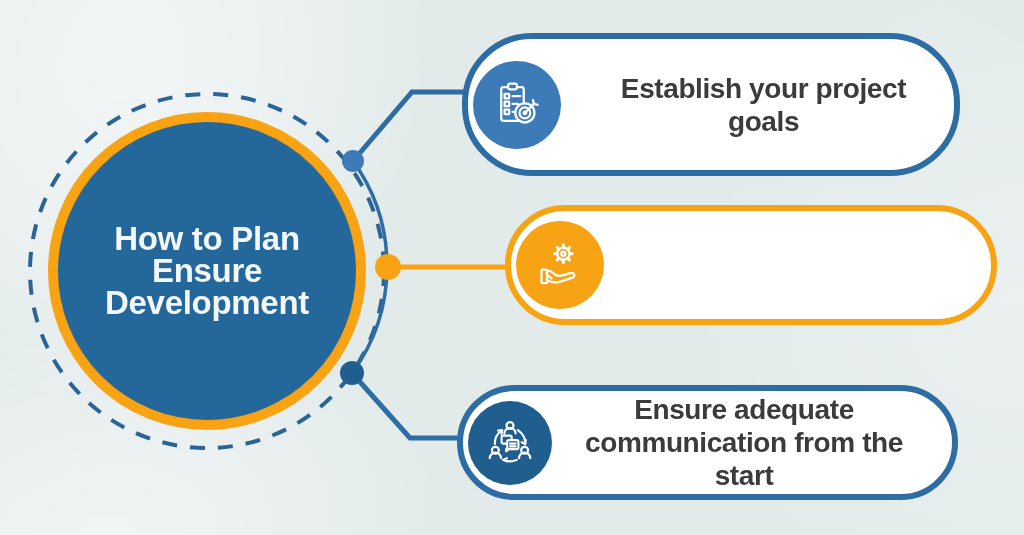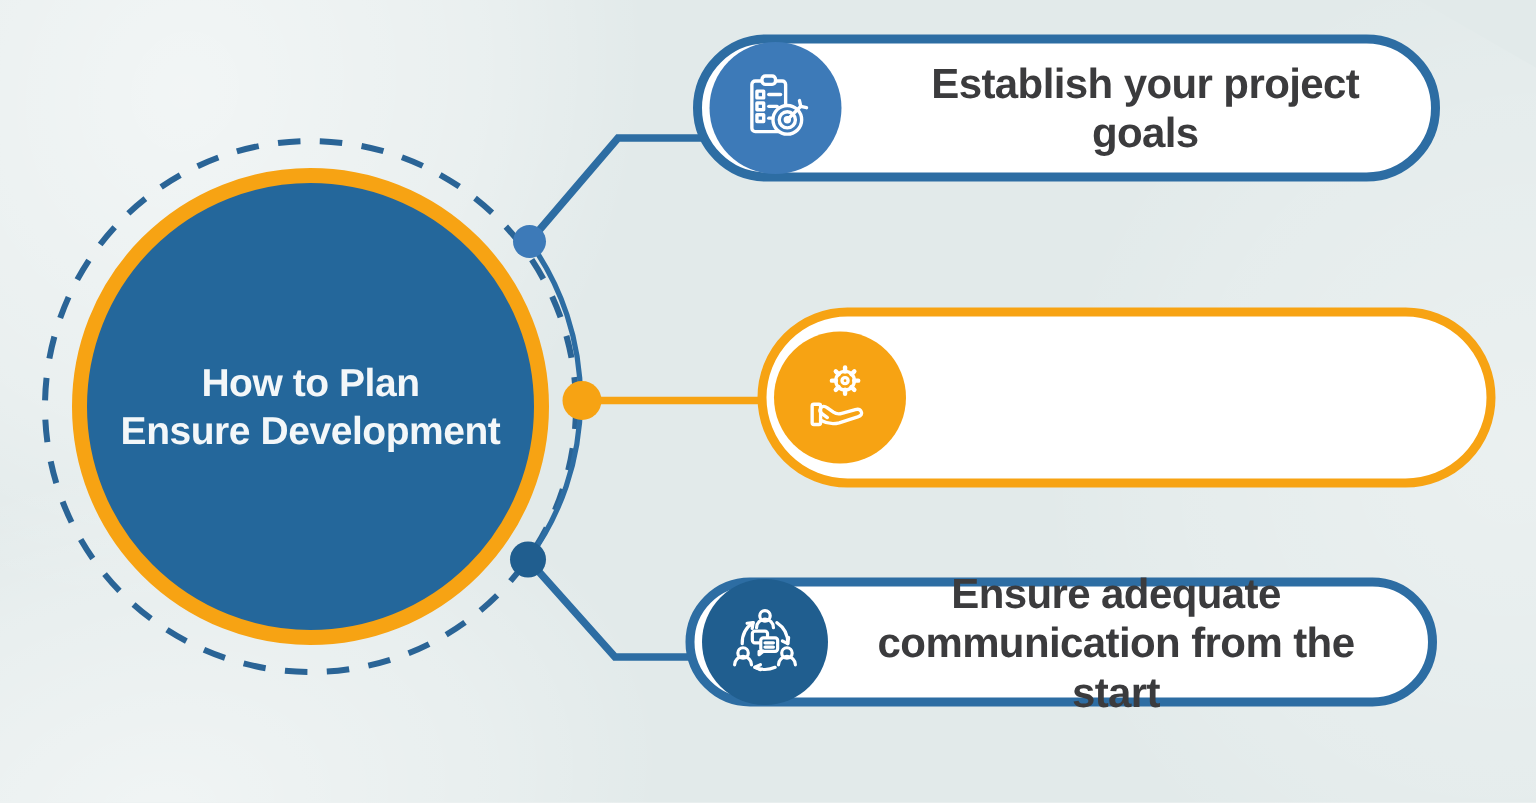--- a/index.html
+++ b/index.html
@@ -33,36 +33,36 @@
   .hub{
     position:absolute;z-index:2;
     left:48px;top:112px;width:318px;height:318px;
     box-sizing:border-box;
     border-radius:50%;
     border:10px solid var(--orange);
     background:var(--blue-fill);
     display:flex;align-items:center;justify-content:center;text-align:center;
   }
   .hub-title{
-    color:#f3f7f9;font-weight:700;font-size:26px;line-height:32px;
+    color:#f3f7f9;font-weight:700;font-size:33px;line-height:32px;
     letter-spacing:-0.3px;
   }
   .hub-title span{display:block;}
 
   .pill{
     position:absolute;z-index:3;
     box-sizing:border-box;
     background:#ffffff;
     border:6px solid var(--blue-border);
     border-radius:70px;
     display:flex;align-items:center;
   }
-  .pill-1{left:462px;top:23px;width:498px;height:98px;gap:28px;}
+  .pill-1{left:462px;top:33px;width:498px;height:143px;gap:28px;}
   .pill-2{left:505px;top:205px;width:492px;height:120px;border-color:var(--orange);}
-  .pill-3{left:457px;top:385px;width:501px;height:86px;justify-content:space-between;}
+  .pill-3{left:457px;top:385px;width:501px;height:115px;justify-content:space-between;}
 
   .icon-circle{
     flex:0 0 auto;
     width:88px;height:88px;border-radius:50%;
     margin-left:5px;
     display:flex;align-items:center;justify-content:center;
   }
   .pill-3 .icon-circle{width:84px;height:84px;}
   .pill-label{
     flex:1 1 auto;text-align:center;

